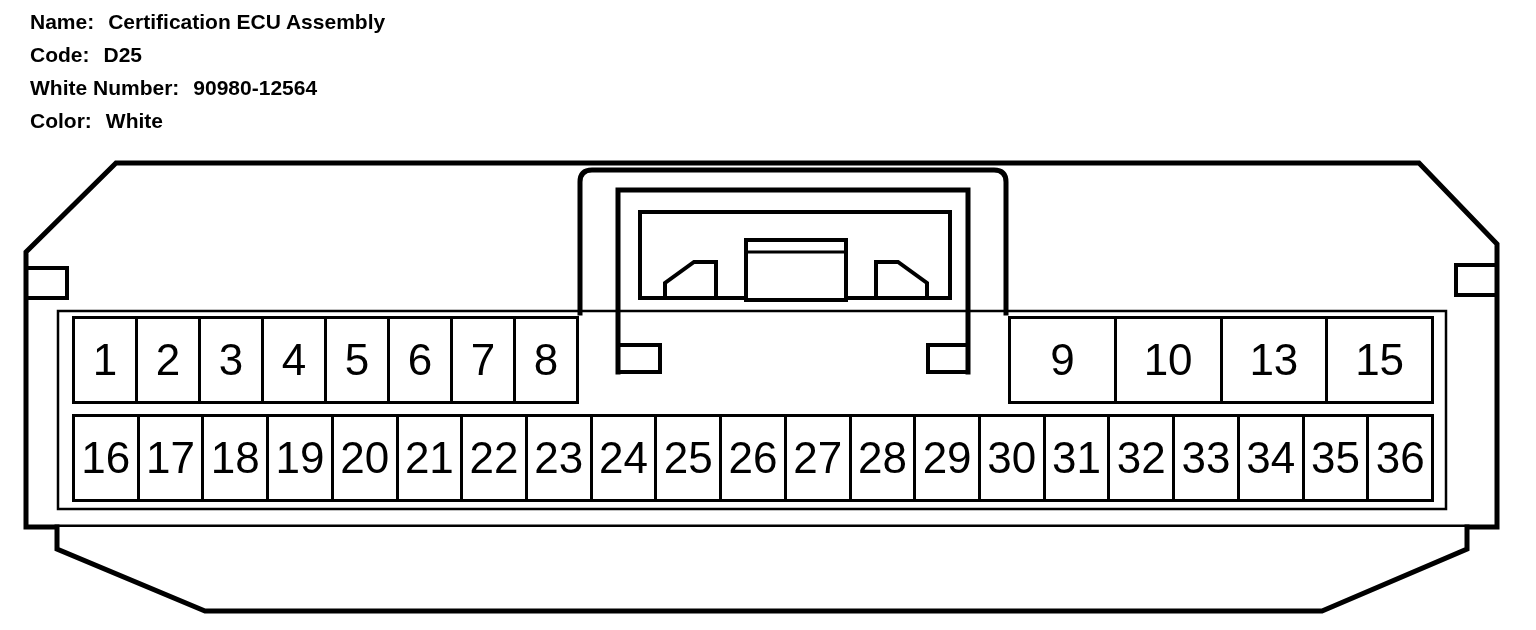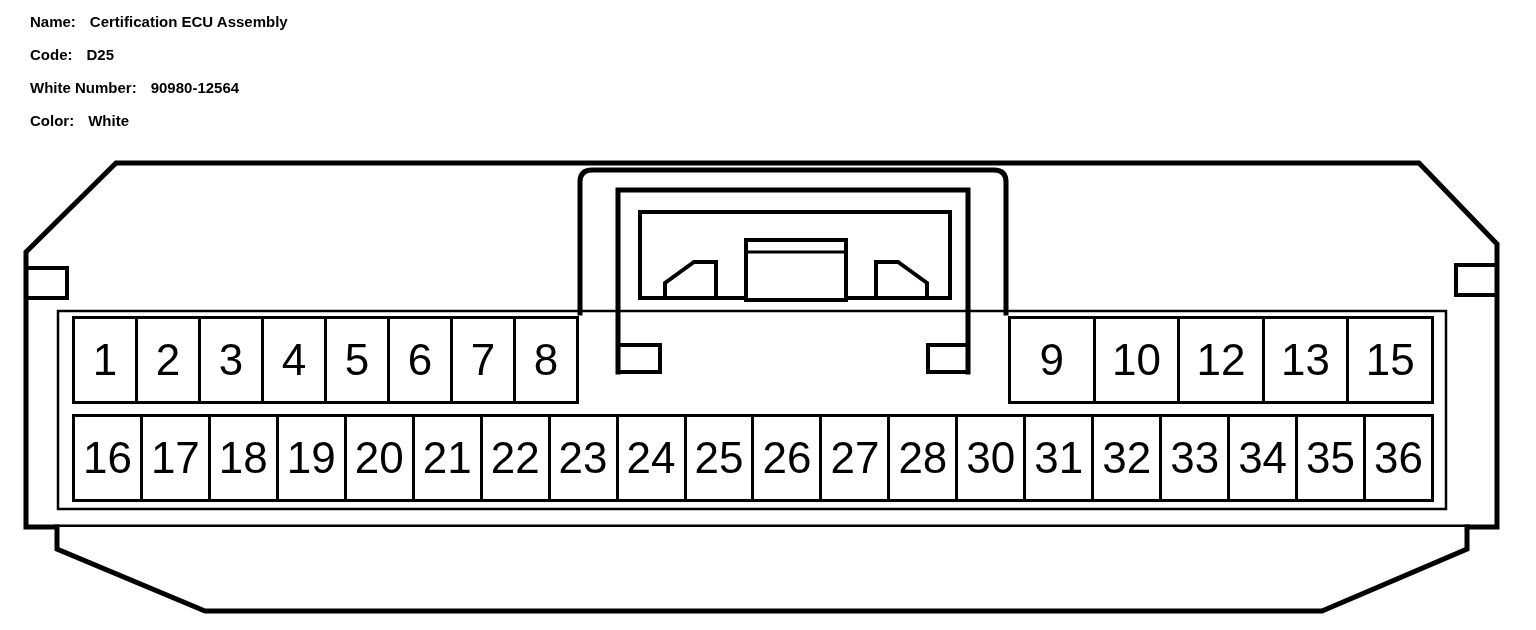--- a/index.html
+++ b/index.html
@@ -3,21 +3,21 @@
 <meta charset="utf-8">
 <style>
   * { margin:0; padding:0; box-sizing:border-box; }
   html,body { background:#ffffff; }
   body {
     width:1536px; height:630px; position:relative; overflow:hidden;
     font-family:"Liberation Sans", sans-serif; color:#000;
   }
   .header {
     position:absolute; left:30px; top:5px;
-    font-weight:700; font-size:15px;
+    font-weight:700; font-size:21px;
   }
   .header-line { display:flex; line-height:33px; white-space:pre; }
   .header-label { margin-right:14px; }
   .diagram-svg { position:absolute; left:0; top:0; z-index:0; }
   .pin-row { position:absolute; display:flex; z-index:2; }
   .pin-row-top-left   { left:72px;  top:316px; width:507px;  height:88px; }
   .pin-row-top-right  { left:1008px;top:316px; width:426px;  height:88px; }
   .pin-row-bottom     { left:72px;  top:414px; width:1362px; height:88px;justify-content:flex-end; }
   .pin-cell {
     flex:1 1 0; background:#ffffff; border:3px solid #000;
@@ -82,38 +82,38 @@
     <div class="pin-cell">3</div>
     <div class="pin-cell">4</div>
     <div class="pin-cell">5</div>
     <div class="pin-cell">6</div>
     <div class="pin-cell">7</div>
     <div class="pin-cell">8</div>
   </div>
 <div class="pin-row pin-row-top-right">
     <div class="pin-cell">9</div>
     <div class="pin-cell">10</div>
-    <div class="pin-cell">12</div>
     <div class="pin-cell">13</div>
     <div class="pin-cell">15</div>
   </div>
 <div class="pin-row pin-row-bottom">
     <div class="pin-cell">16</div>
     <div class="pin-cell">17</div>
     <div class="pin-cell">18</div>
     <div class="pin-cell">19</div>
     <div class="pin-cell">20</div>
     <div class="pin-cell">21</div>
     <div class="pin-cell">22</div>
     <div class="pin-cell">23</div>
     <div class="pin-cell">24</div>
     <div class="pin-cell">25</div>
     <div class="pin-cell">26</div>
     <div class="pin-cell">27</div>
     <div class="pin-cell">28</div>
+    <div class="pin-cell">29</div>
     <div class="pin-cell">30</div>
     <div class="pin-cell">31</div>
     <div class="pin-cell">32</div>
     <div class="pin-cell">33</div>
     <div class="pin-cell">34</div>
     <div class="pin-cell">35</div>
     <div class="pin-cell">36</div>
   </div>
 
 </body></html>

